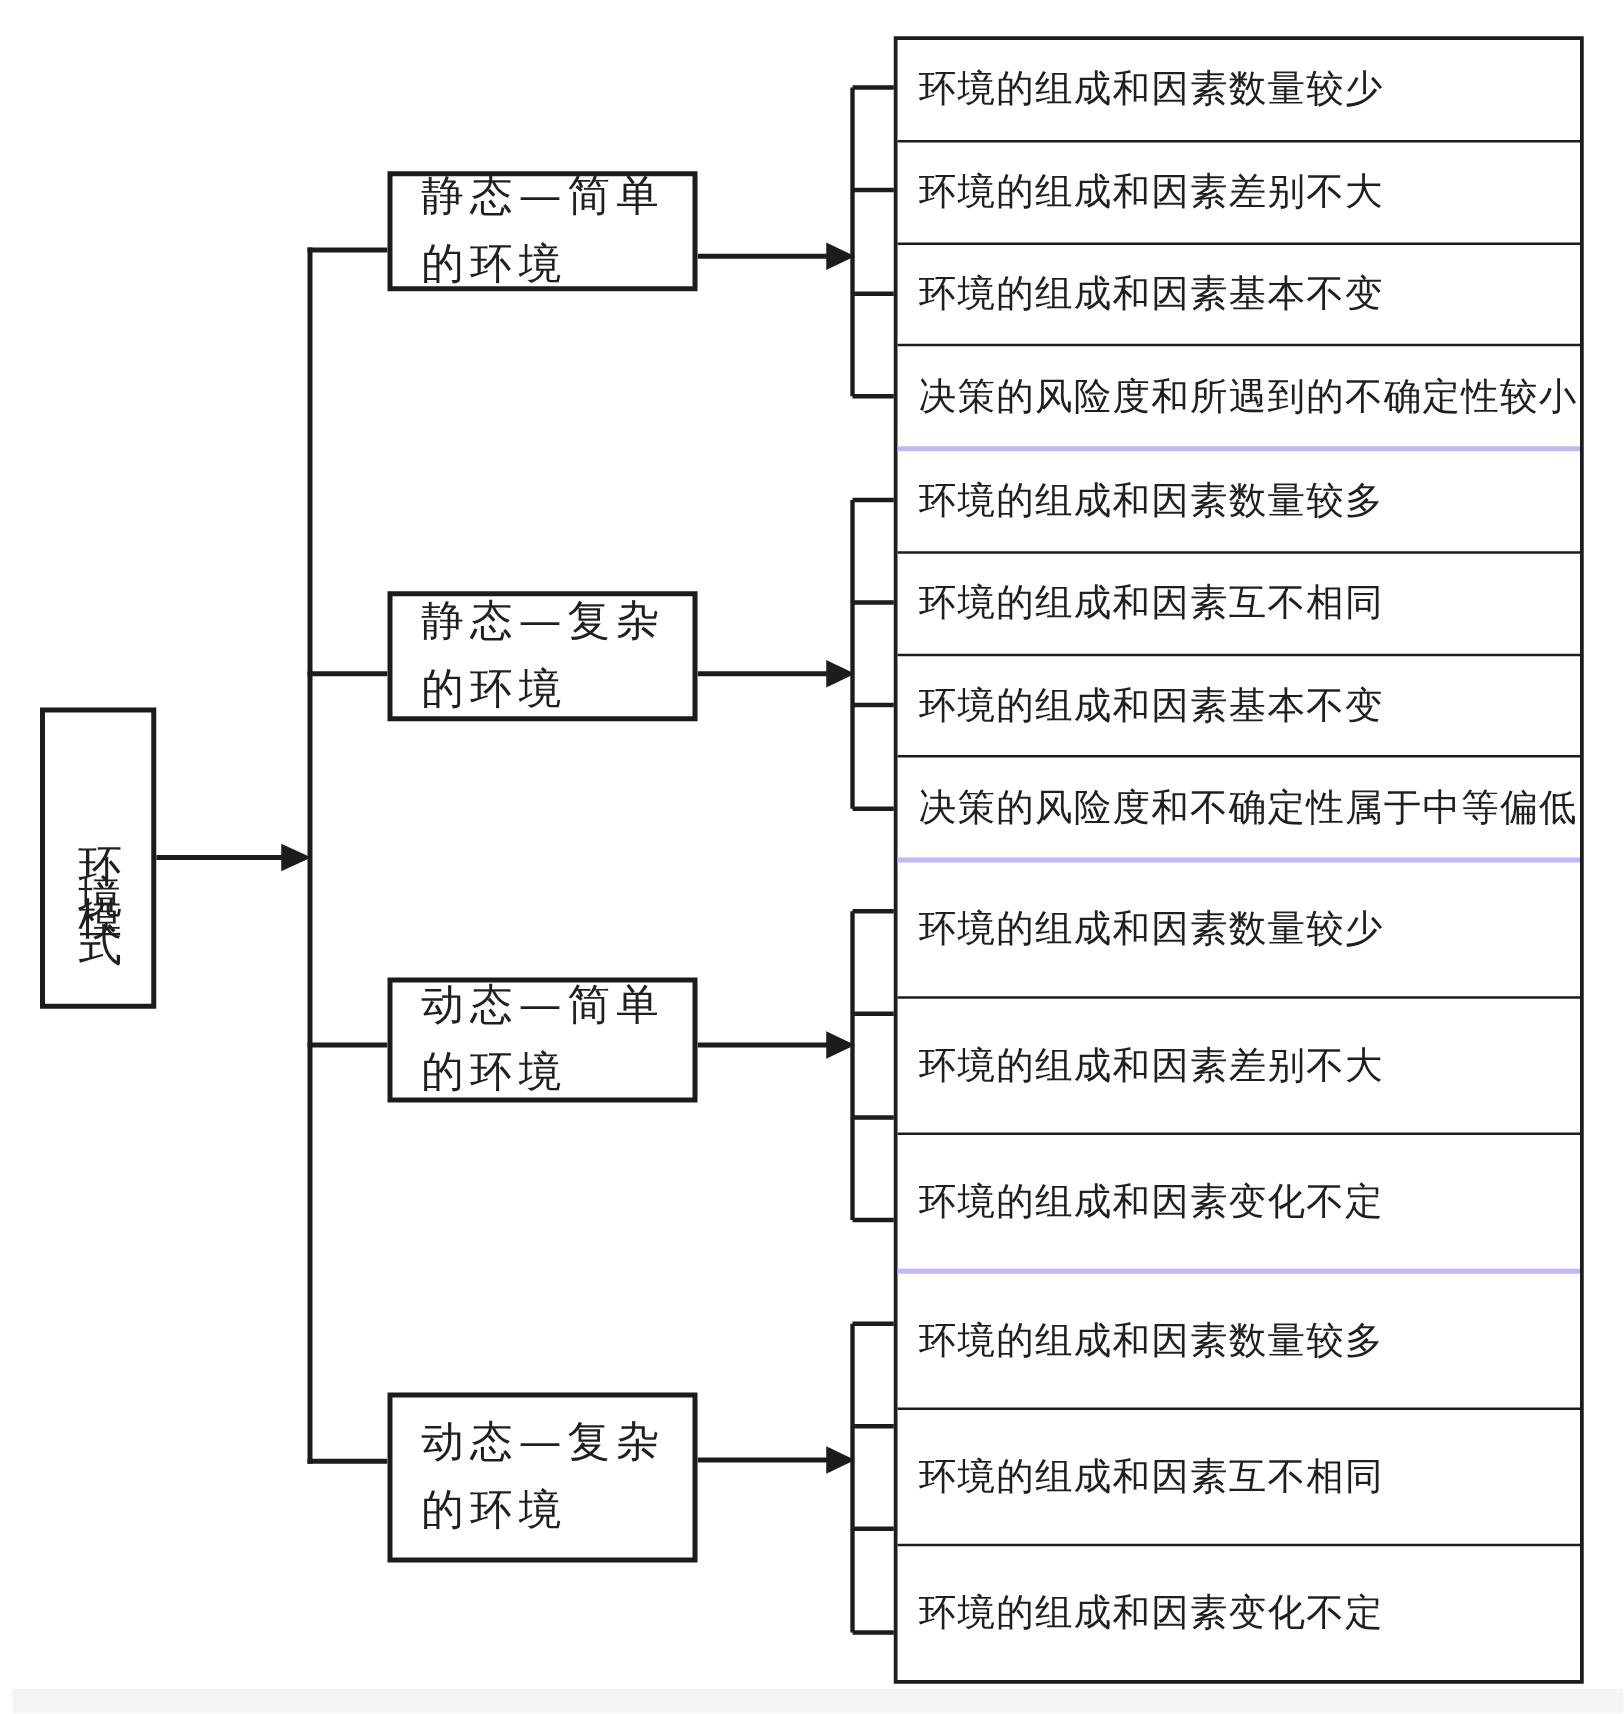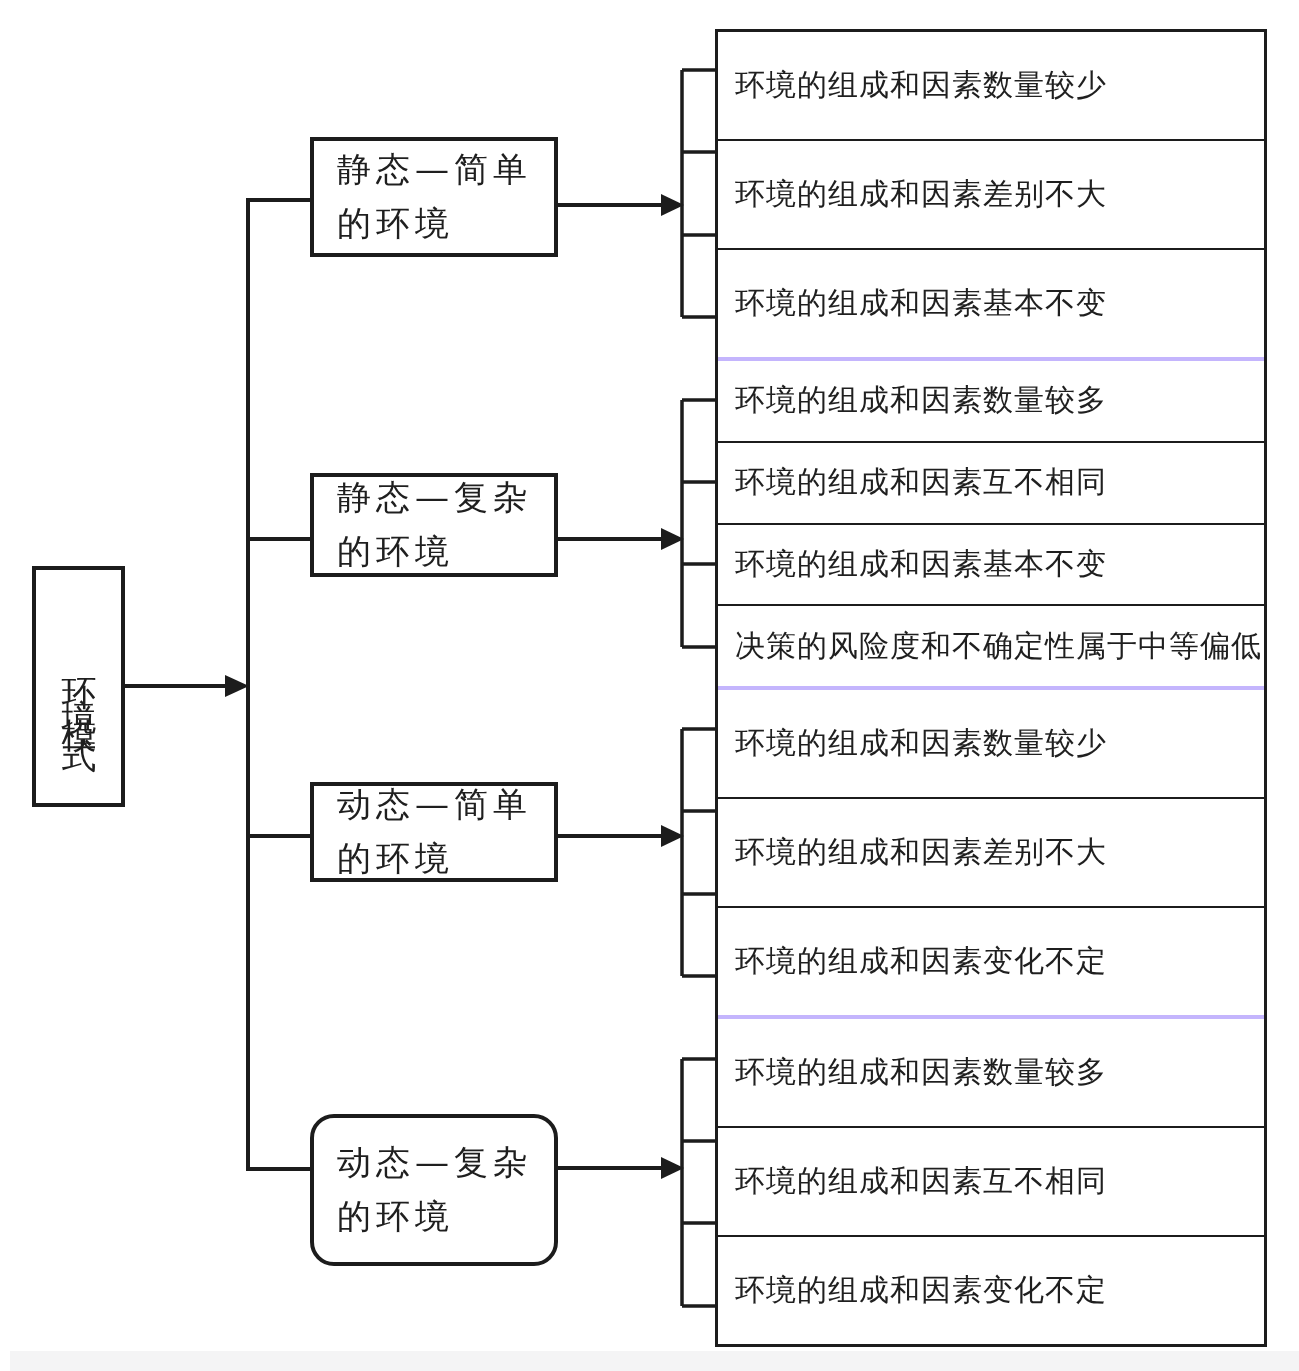--- a/index.html
+++ b/index.html
@@ -33,24 +33,24 @@
     margin-top:6px;
   }
   .branch-box{
     left:310px;width:248px;
     padding-left:23px;
     font-size:34px;
     letter-spacing:5px;
     line-height:1.58;
     white-space:pre-line;
   }
-  .b1{top:137px;height:120px;}
+  .b1{top:137px;height:96px;}
   .b2{top:473px;height:104px;}
   .b3{top:782px;height:100px;}
-  .b4{top:1114px;height:152px;border-radius:24px;}
+  .b4{top:1114px;height:136px;}
   .column{
     position:absolute;
     left:715px;top:29px;width:552px;height:1318px;
     box-sizing:border-box;
     border:3px solid #1c1c1c;
     background:#ffffff;
     display:flex;flex-direction:column;
   }
   .group{flex:1;display:flex;flex-direction:column;border-top:4px solid #c4b5fd;}
   .group:first-child{border-top:none;}
@@ -130,20 +130,21 @@
   <div class="node branch-box b4">
     <span>动态—复杂
 的环境</span>
   </div>
 
   <div class="column">
     <div class="group">
       <div class="row">环境的组成和因素数量较少</div>
       <div class="row">环境的组成和因素差别不大</div>
       <div class="row">环境的组成和因素基本不变</div>
+      <div class="row">决策的风险度和所遇到的不确定性较小</div>
     </div>
     <div class="group">
       <div class="row">环境的组成和因素数量较多</div>
       <div class="row">环境的组成和因素互不相同</div>
       <div class="row">环境的组成和因素基本不变</div>
       <div class="row">决策的风险度和不确定性属于中等偏低</div>
     </div>
     <div class="group">
       <div class="row">环境的组成和因素数量较少</div>
       <div class="row">环境的组成和因素差别不大</div>

